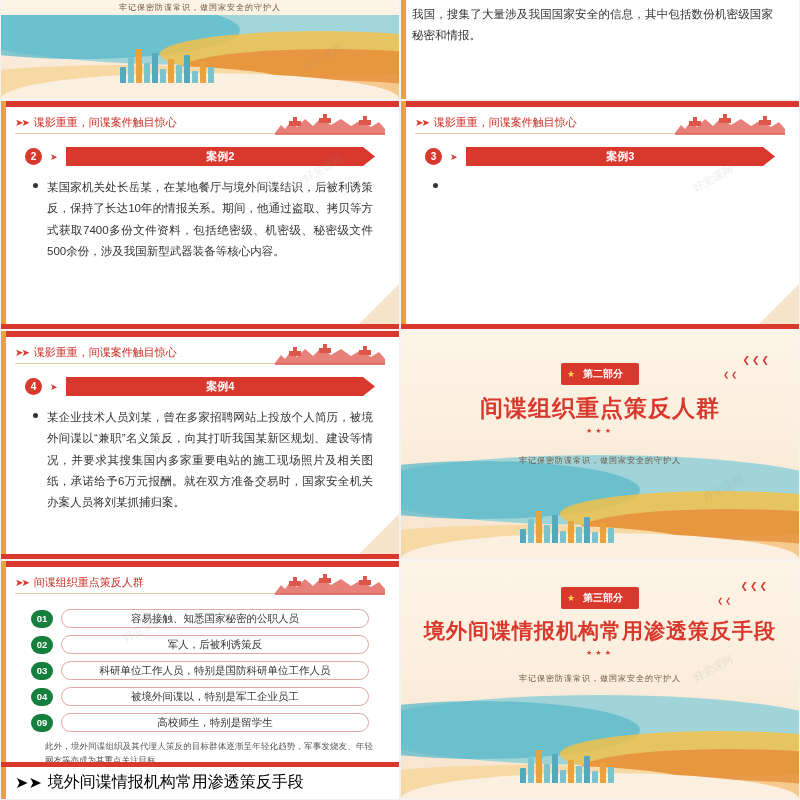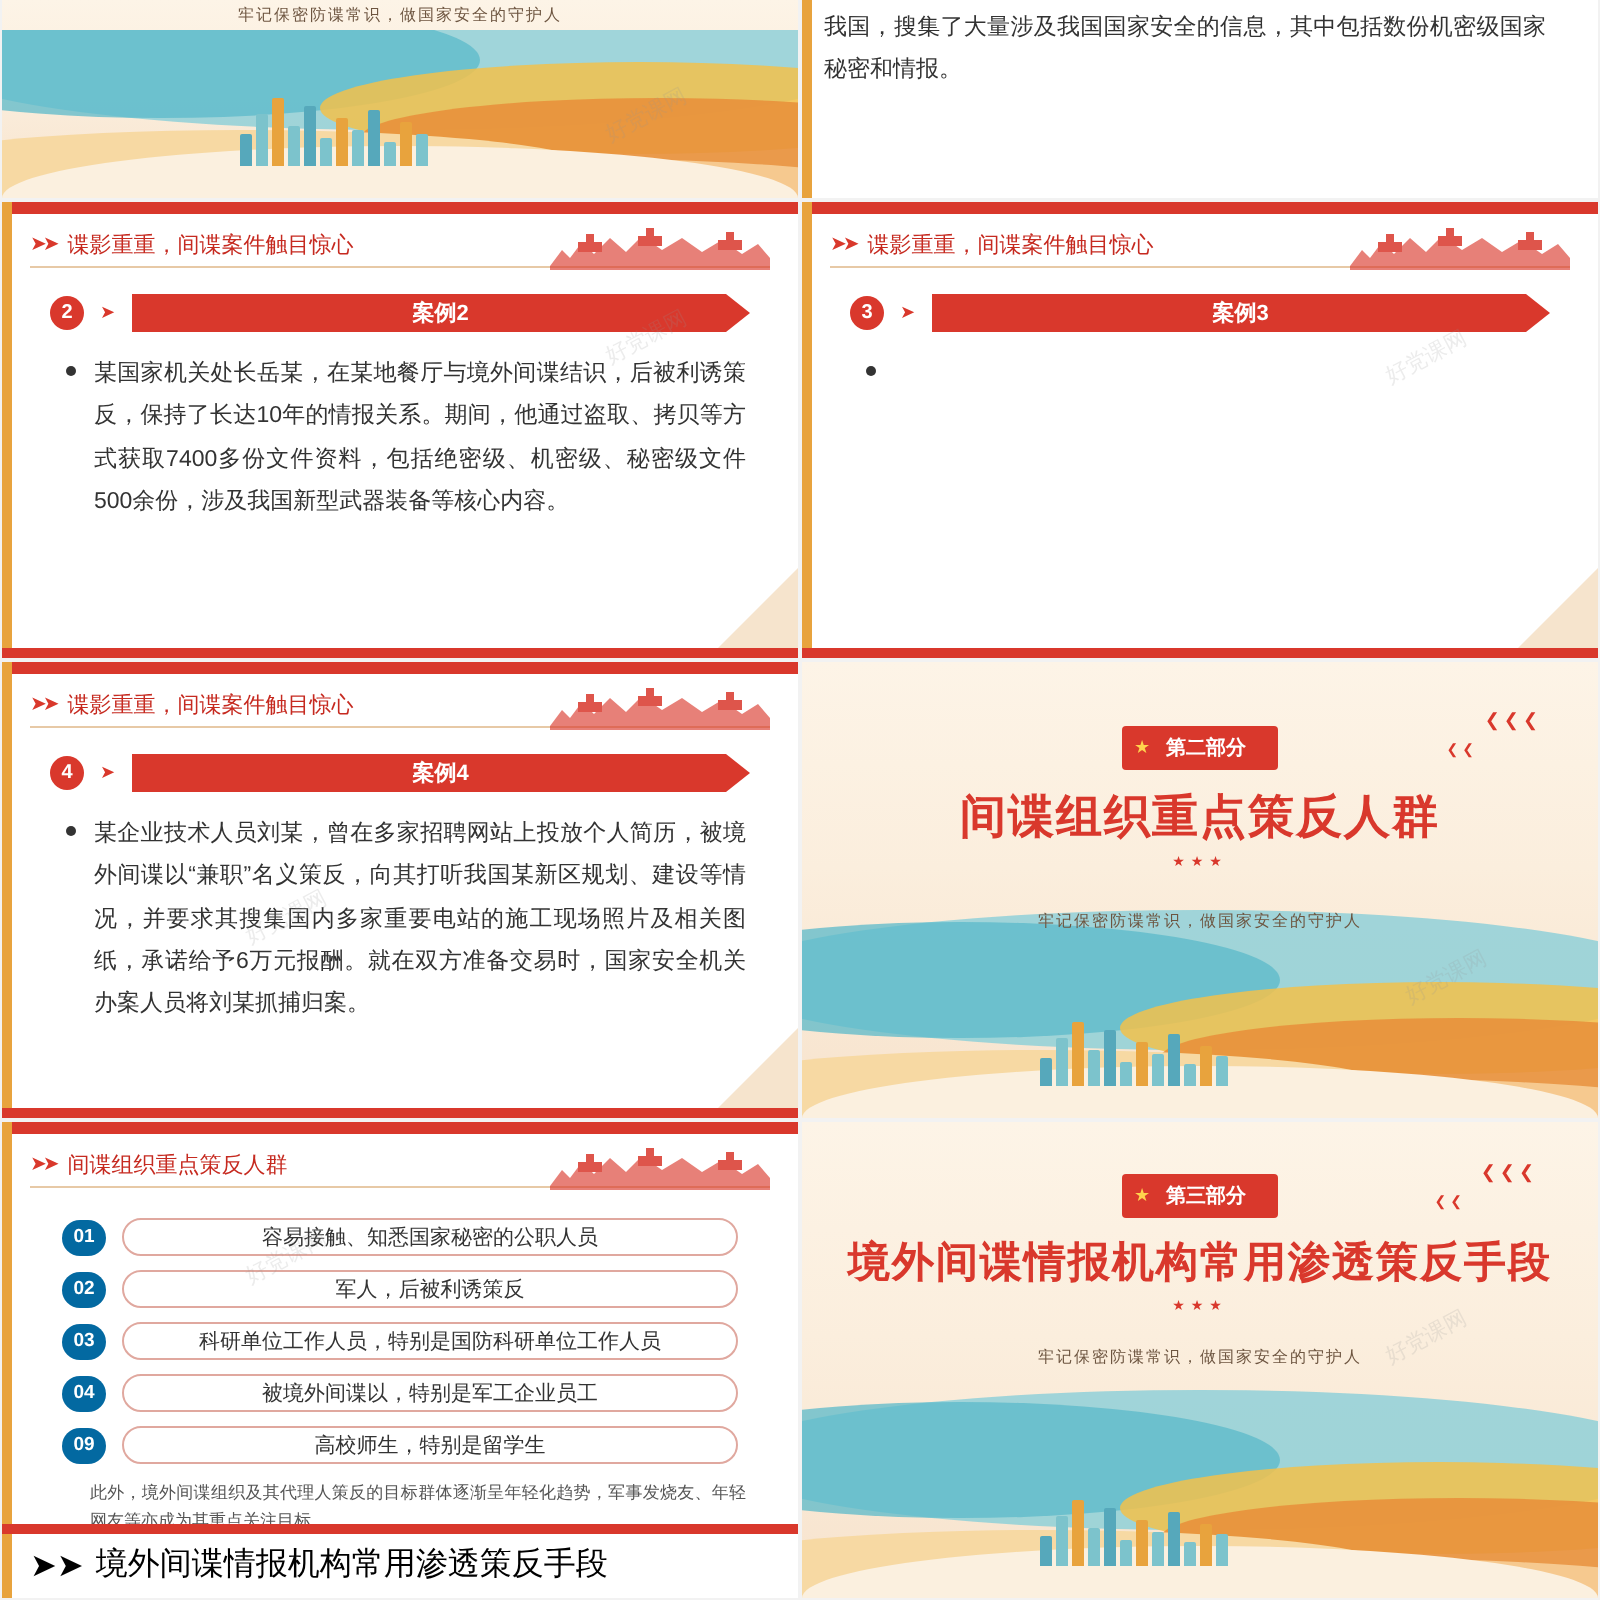--- a/index.html
+++ b/index.html
@@ -95,21 +95,21 @@
   .bullet { position:absolute; left:32px; top:82px; width:5px; height:5px; border-radius:50%; background:#333; }
   .cut-corner {
     position:absolute; right:0; bottom:5px; width:0; height:0;
     border-bottom: 40px solid #f6e4cd; border-left: 40px solid transparent;
   }
 
   
   .list-wrap { position:absolute; left:30px; right:30px; top:48px; }
   .list-item { display:flex; align-items:center; gap:8px; margin-bottom:7px; }
   .li-num {
-    width:22px; height:18px; background:#0369a1; color:#fff; border-radius:9px;
+    width:22px; height:18px; background:#15803d; color:#fff; border-radius:9px;
     font-size:9.5px; font-weight:bold; display:flex; align-items:center; justify-content:center; flex:none;
   }
   .li-pill {
     flex:1; height:19px; border:1px solid #e0a89f; border-radius:10px;
     display:flex; align-items:center; justify-content:center;
     font-size:10.5px; color:#333; background:#fff;
   }
   .list-note {
     position:absolute; left:44px; right:26px; top:178px;
     font-size:8.5px; line-height:1.7; color:#555; text-align:justify;

